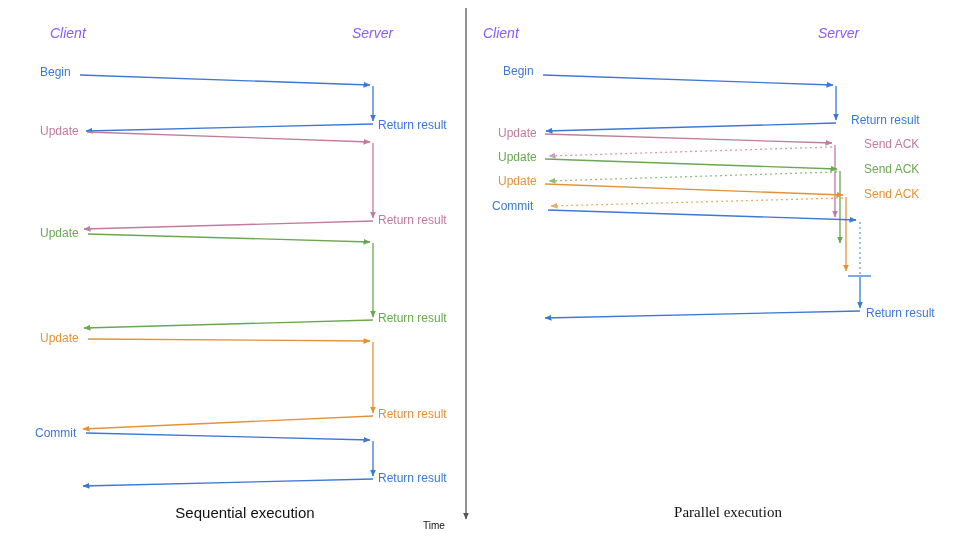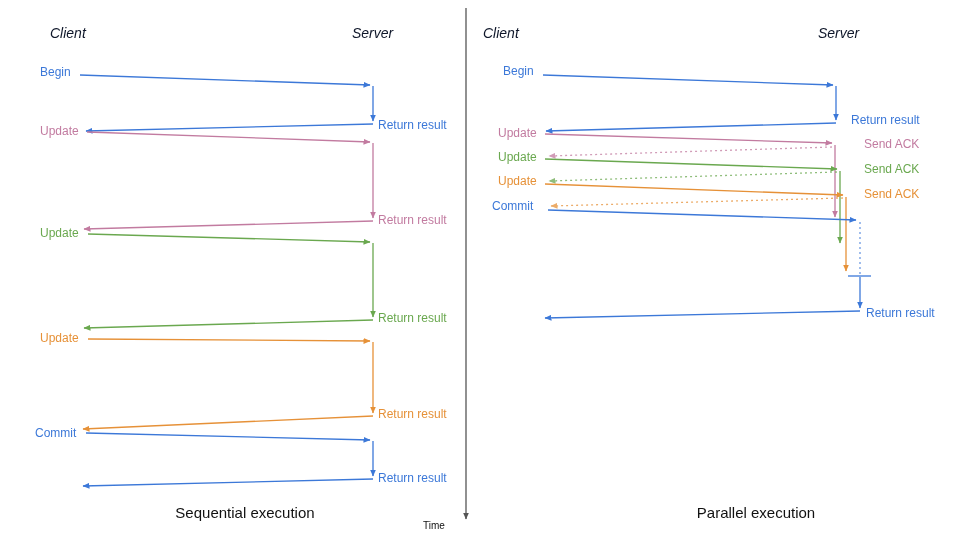--- a/index.html
+++ b/index.html
@@ -14,37 +14,37 @@
   .lbl{
     position:absolute;
     font-size:12px;
     line-height:14px;
     white-space:nowrap;
   }
   .hdr{
     position:absolute;
     font-size:14px;
     font-style:italic;
-    color:#0f172a;
+    color:#8b5cf6;
     white-space:nowrap;
   }
   .hdr.client-left{left:50px;top:25px;}
   .hdr.server-left{left:352px;top:25px;}
   .hdr.client-right{left:483px;top:25px;}
   .hdr.server-right{left:818px;top:25px;}
   .caption{
     position:absolute;
     top:504px;
     transform:translateX(-50%);
     font-size:15px;
     color:#111111;
     white-space:nowrap;
   }
   .caption.sequential{left:245px;}
-  .caption.parallel{left:756px;}
+  .caption.parallel{left:728px;font-family:Liberation Serif, serif;}
   .time-label{
     position:absolute;
     left:423px;top:520px;
     font-size:10px;
     color:#111111;
   }
 </style>
 </head>
 <body>
 

